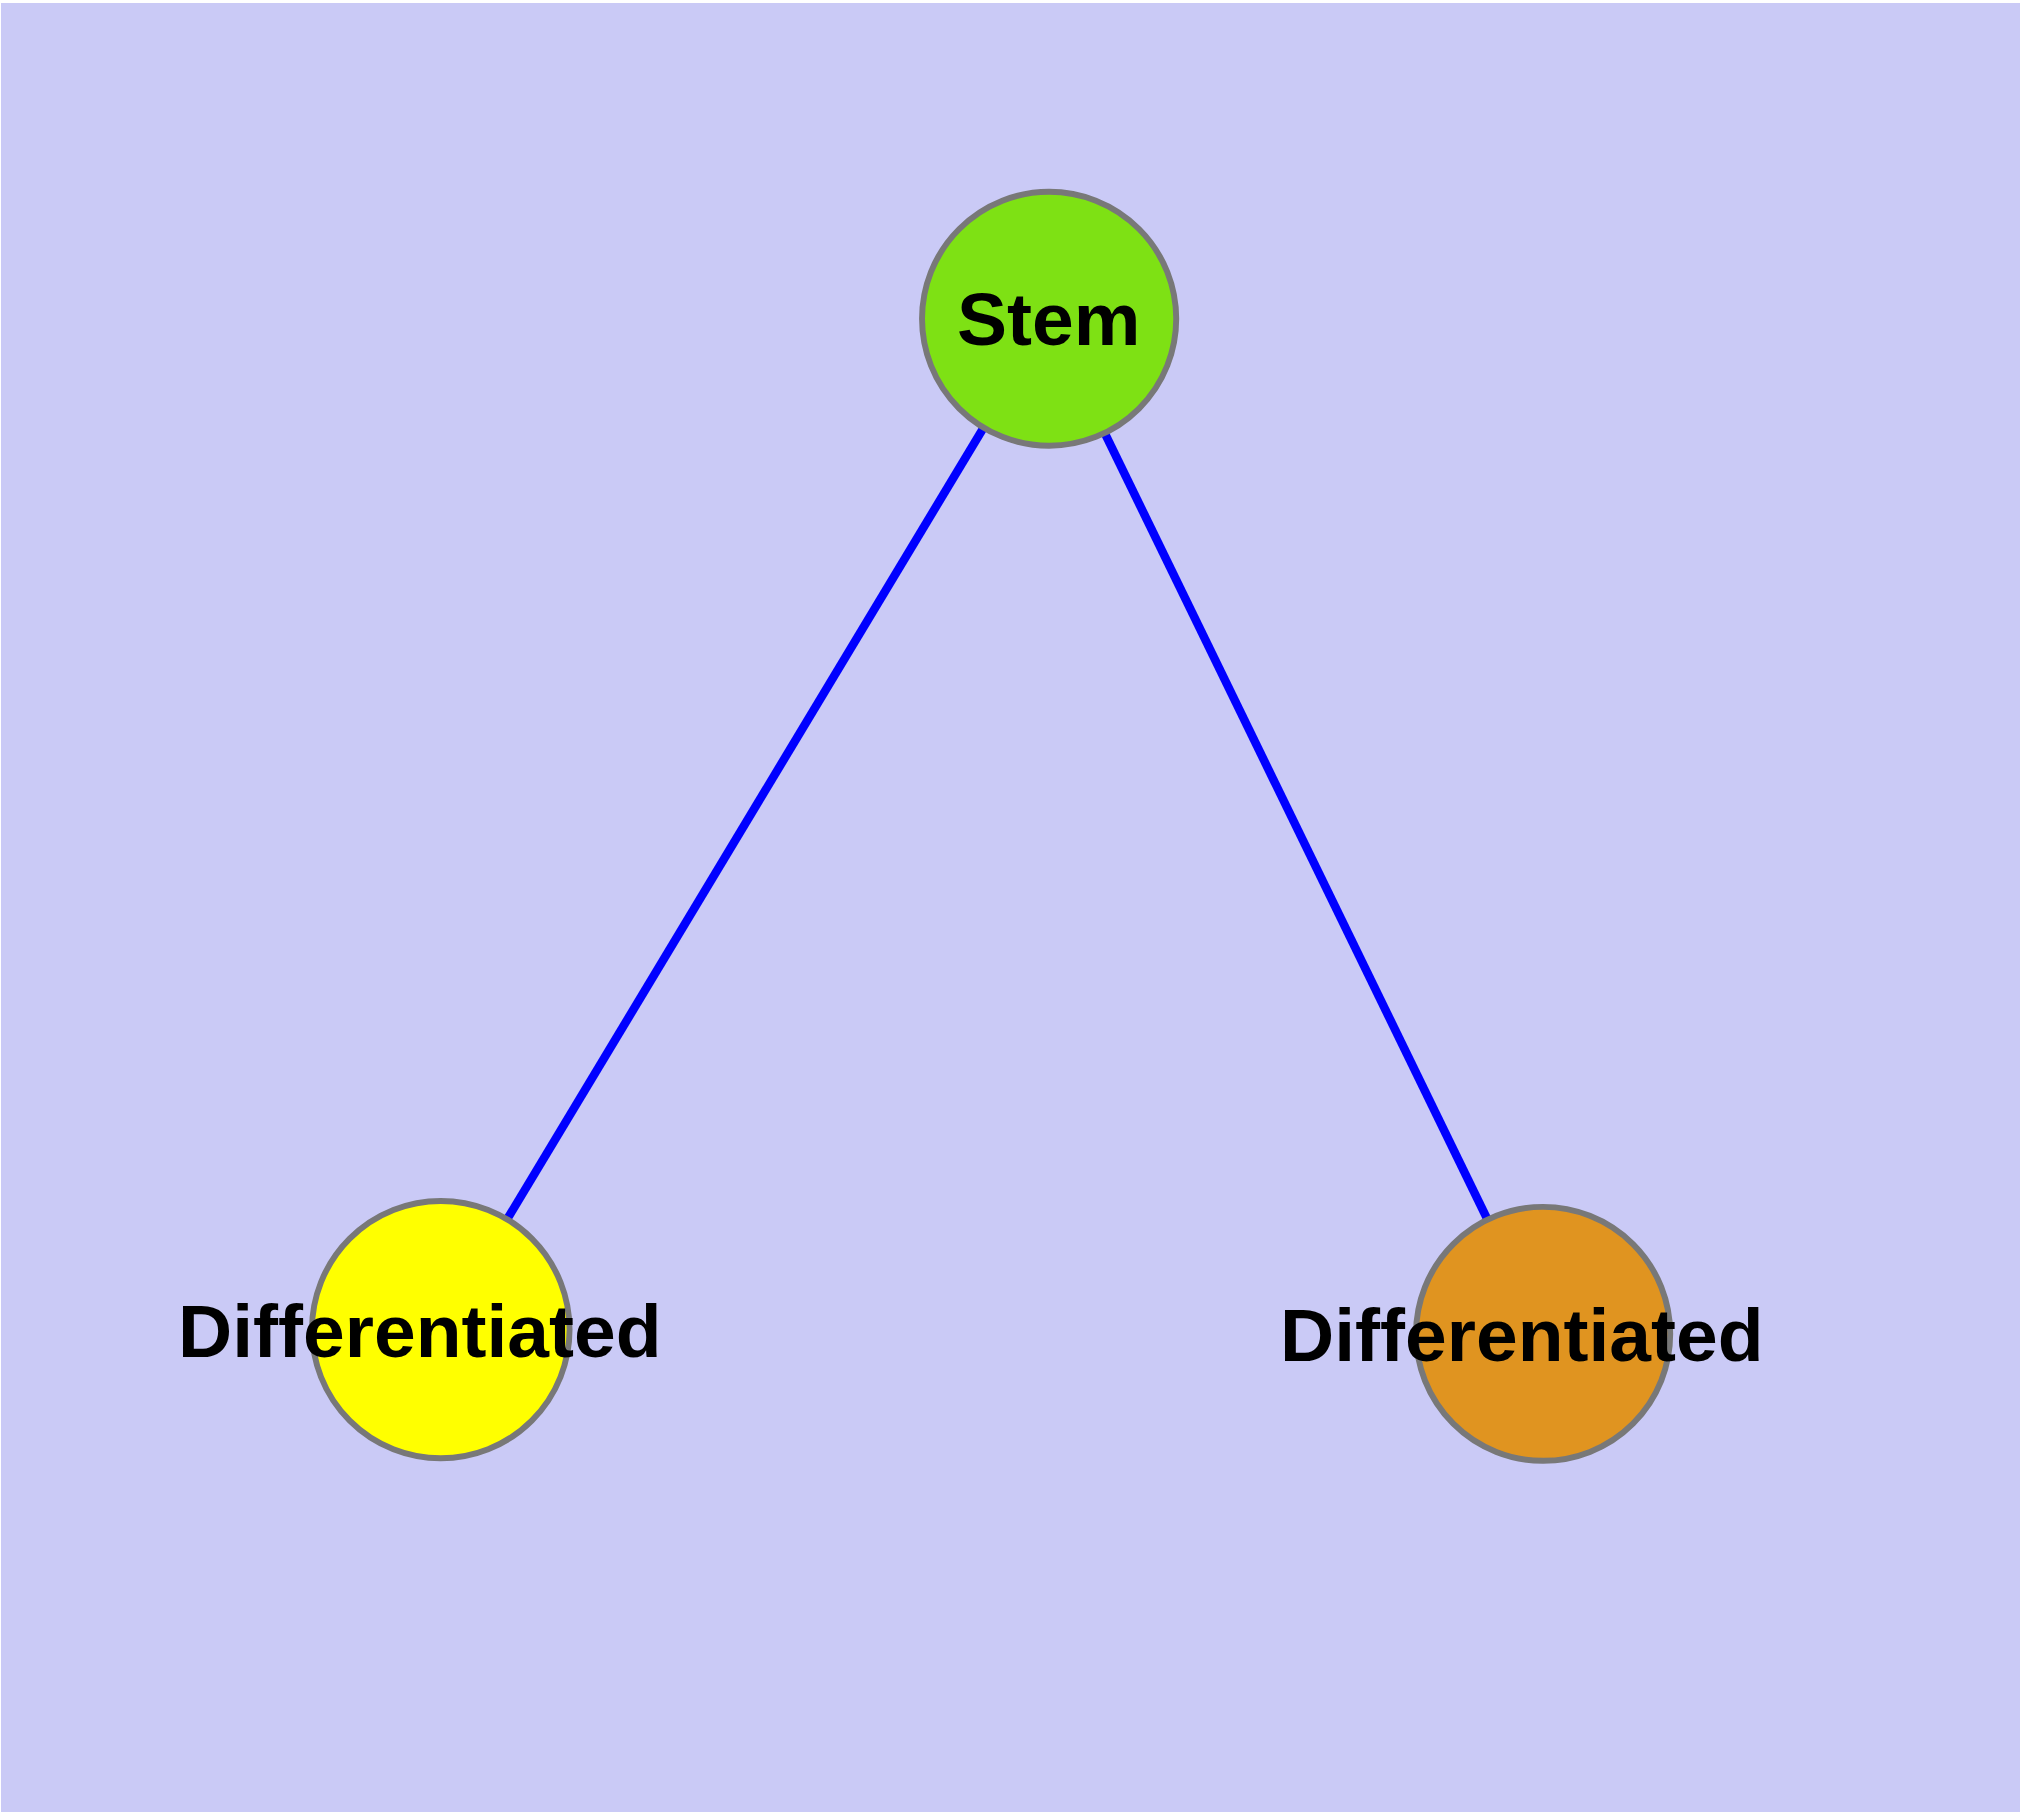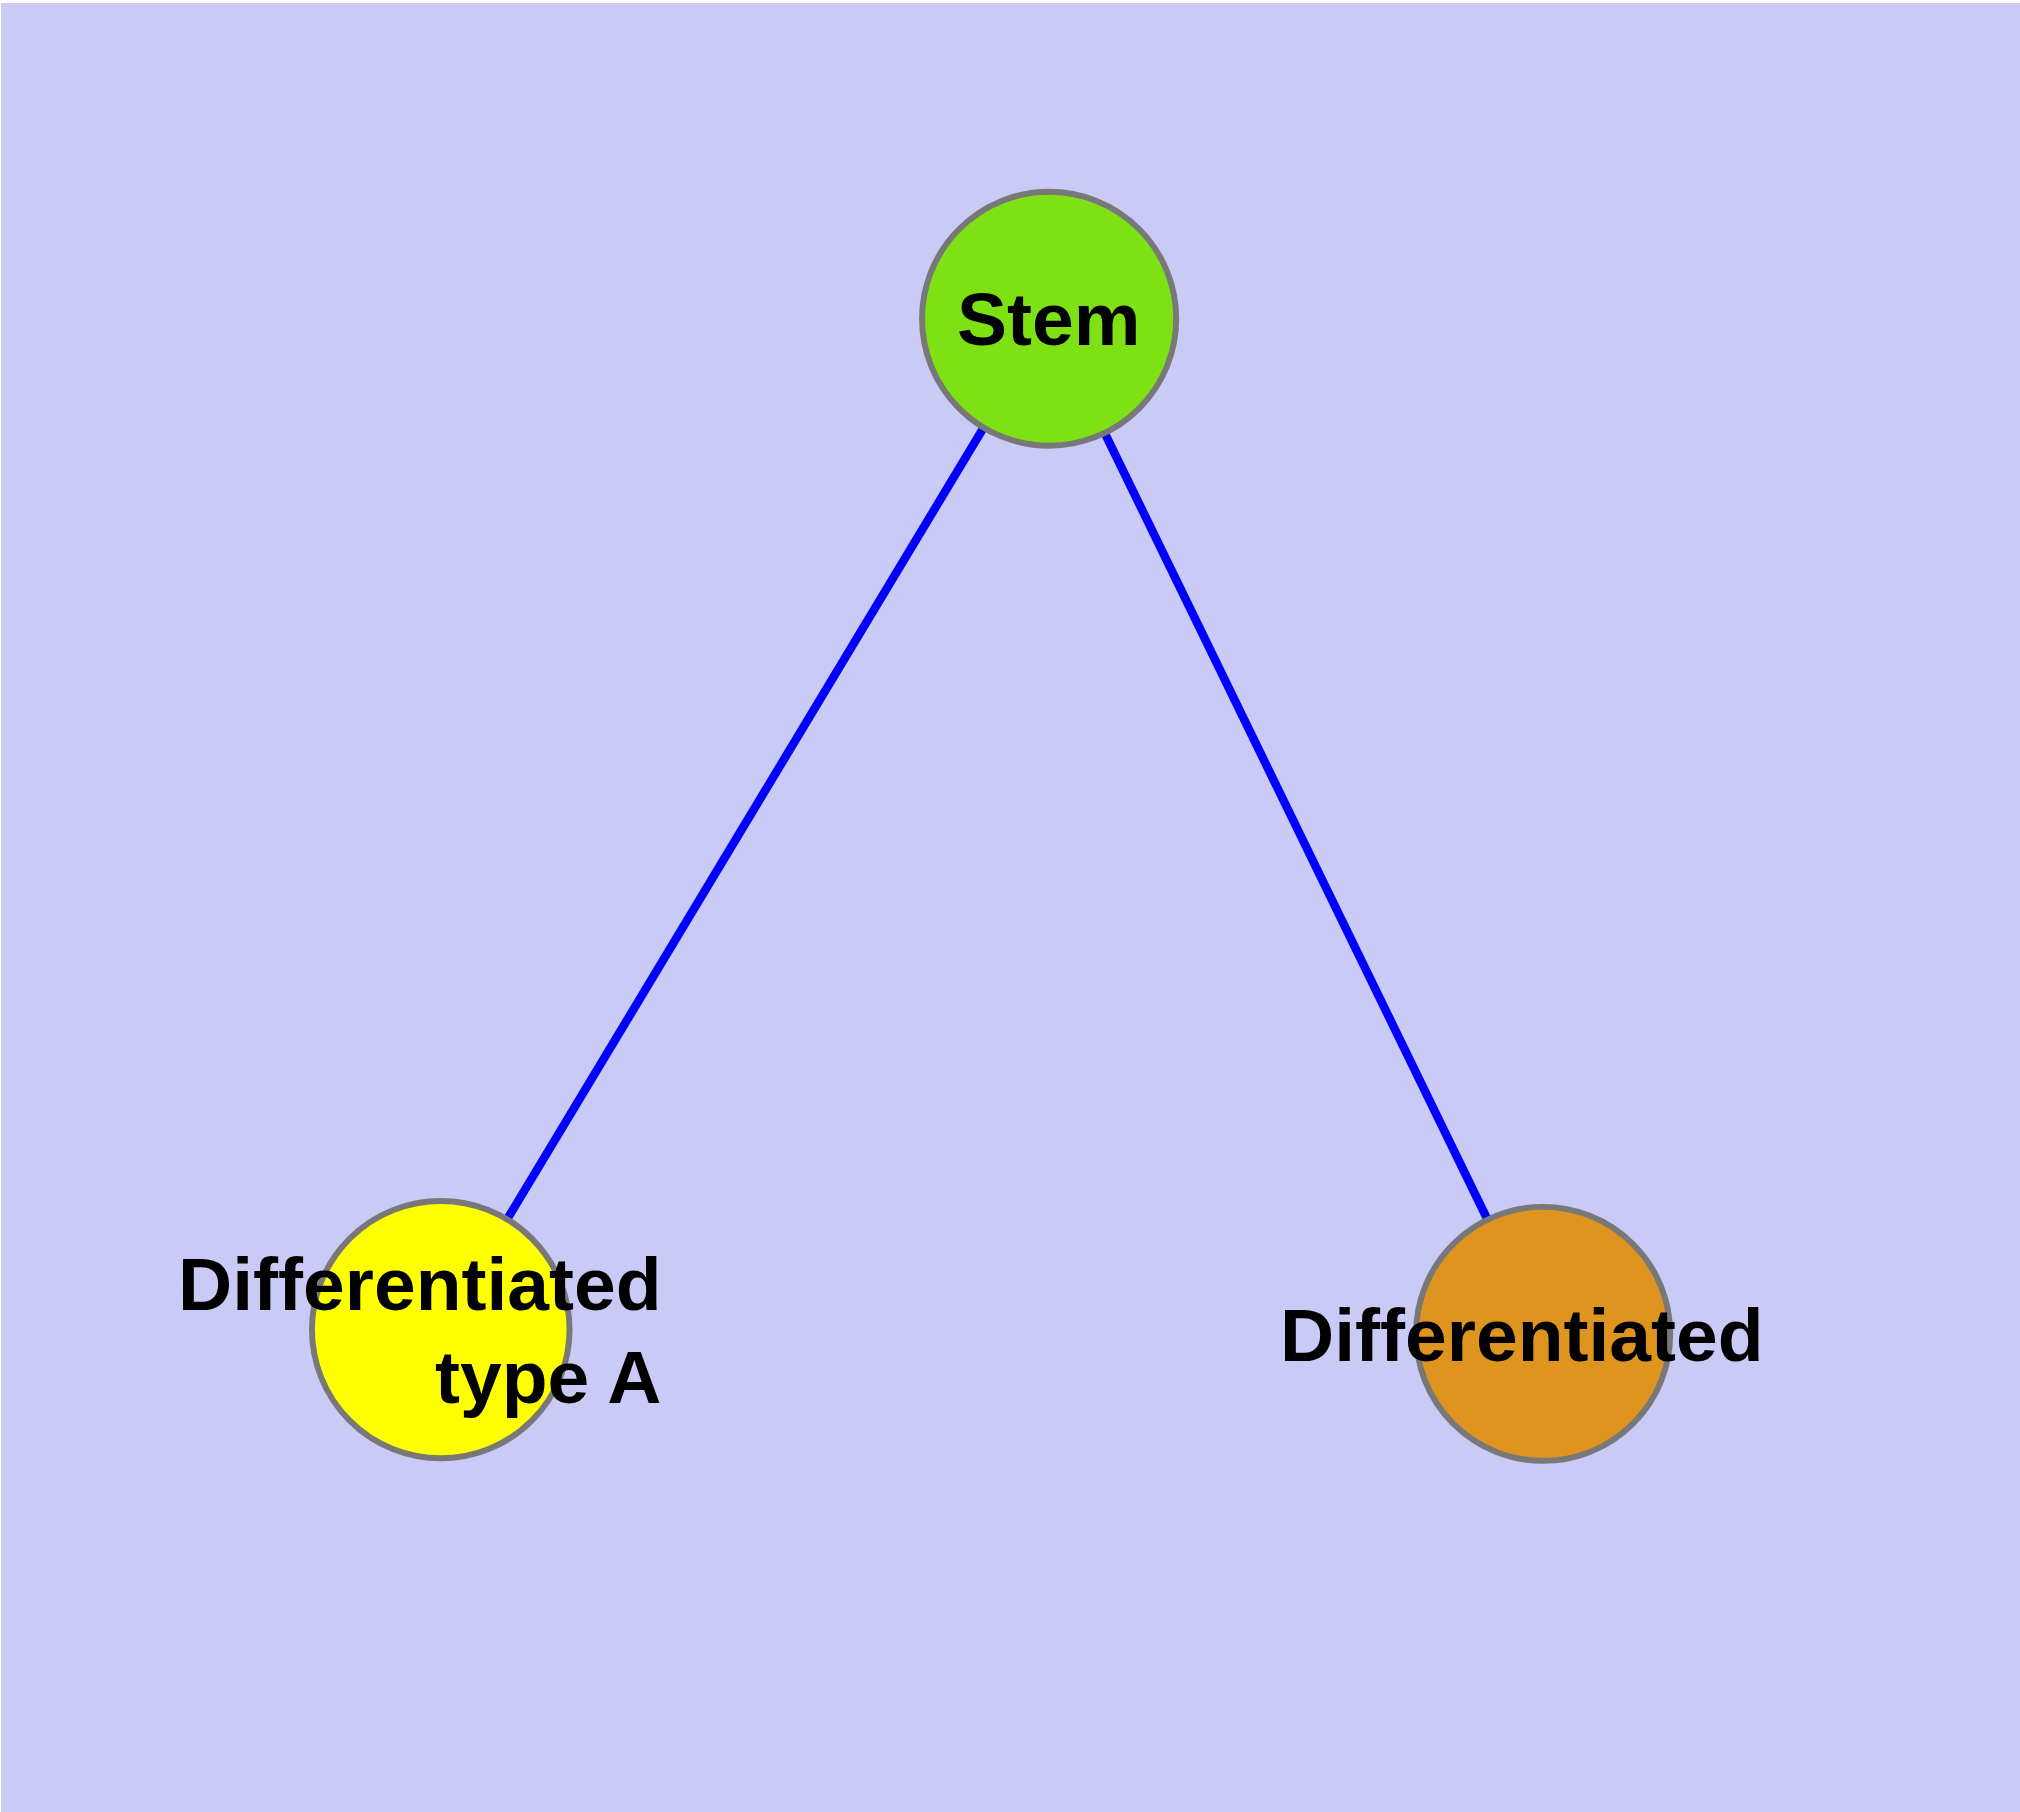--- a/index.html
+++ b/index.html
@@ -33,21 +33,21 @@
     pointer-events: none;
   }
   .node-label {
     position: absolute;
     transform: translate(-50%, -50%);
     font-family: "Liberation Sans", sans-serif;
     font-weight: bold;
     font-size: 75px;
     line-height: 93px;
     color: #000000;
-    text-align: right;
+    text-align: left;
     white-space: nowrap;
   }
 </style>
 </head>
 <body>
 
 <div class="canvas" style="background: rgb(202, 202, 246);">
   <svg class="graph" viewBox="0 0 2384 2138" preserveAspectRatio="none">
       <line x1="1237" y1="373" x2="519" y2="1567" stroke="#0000ff" stroke-width="10"></line>
       <line x1="1237" y1="373" x2="1820" y2="1572" stroke="#0000ff" stroke-width="10"></line>
@@ -55,20 +55,19 @@
       <circle cx="519" cy="1567" r="152" fill="#ffff00" stroke="#787878" stroke-width="7"></circle>
       <circle cx="1820" cy="1572" r="150" fill="#e09420" stroke="#787878" stroke-width="7"></circle>
     </svg>
 
   <div class="labels">
     <div class="node-label" style="left: 1048px; top: 316px; color: rgb(0, 0, 0);">
       <div>Stem</div>
     </div>
     <div class="node-label" style="left: 419px; top: 1328px; color: rgb(0, 0, 0);">
       <div>Differentiated</div>
-      <div>type A</div>
     </div>
     <div class="node-label" style="left: 1521px; top: 1332px; color: rgb(0, 0, 0);">
       <div>Differentiated</div>
     </div>
   </div>
 </div>
 
 
 </body></html>

